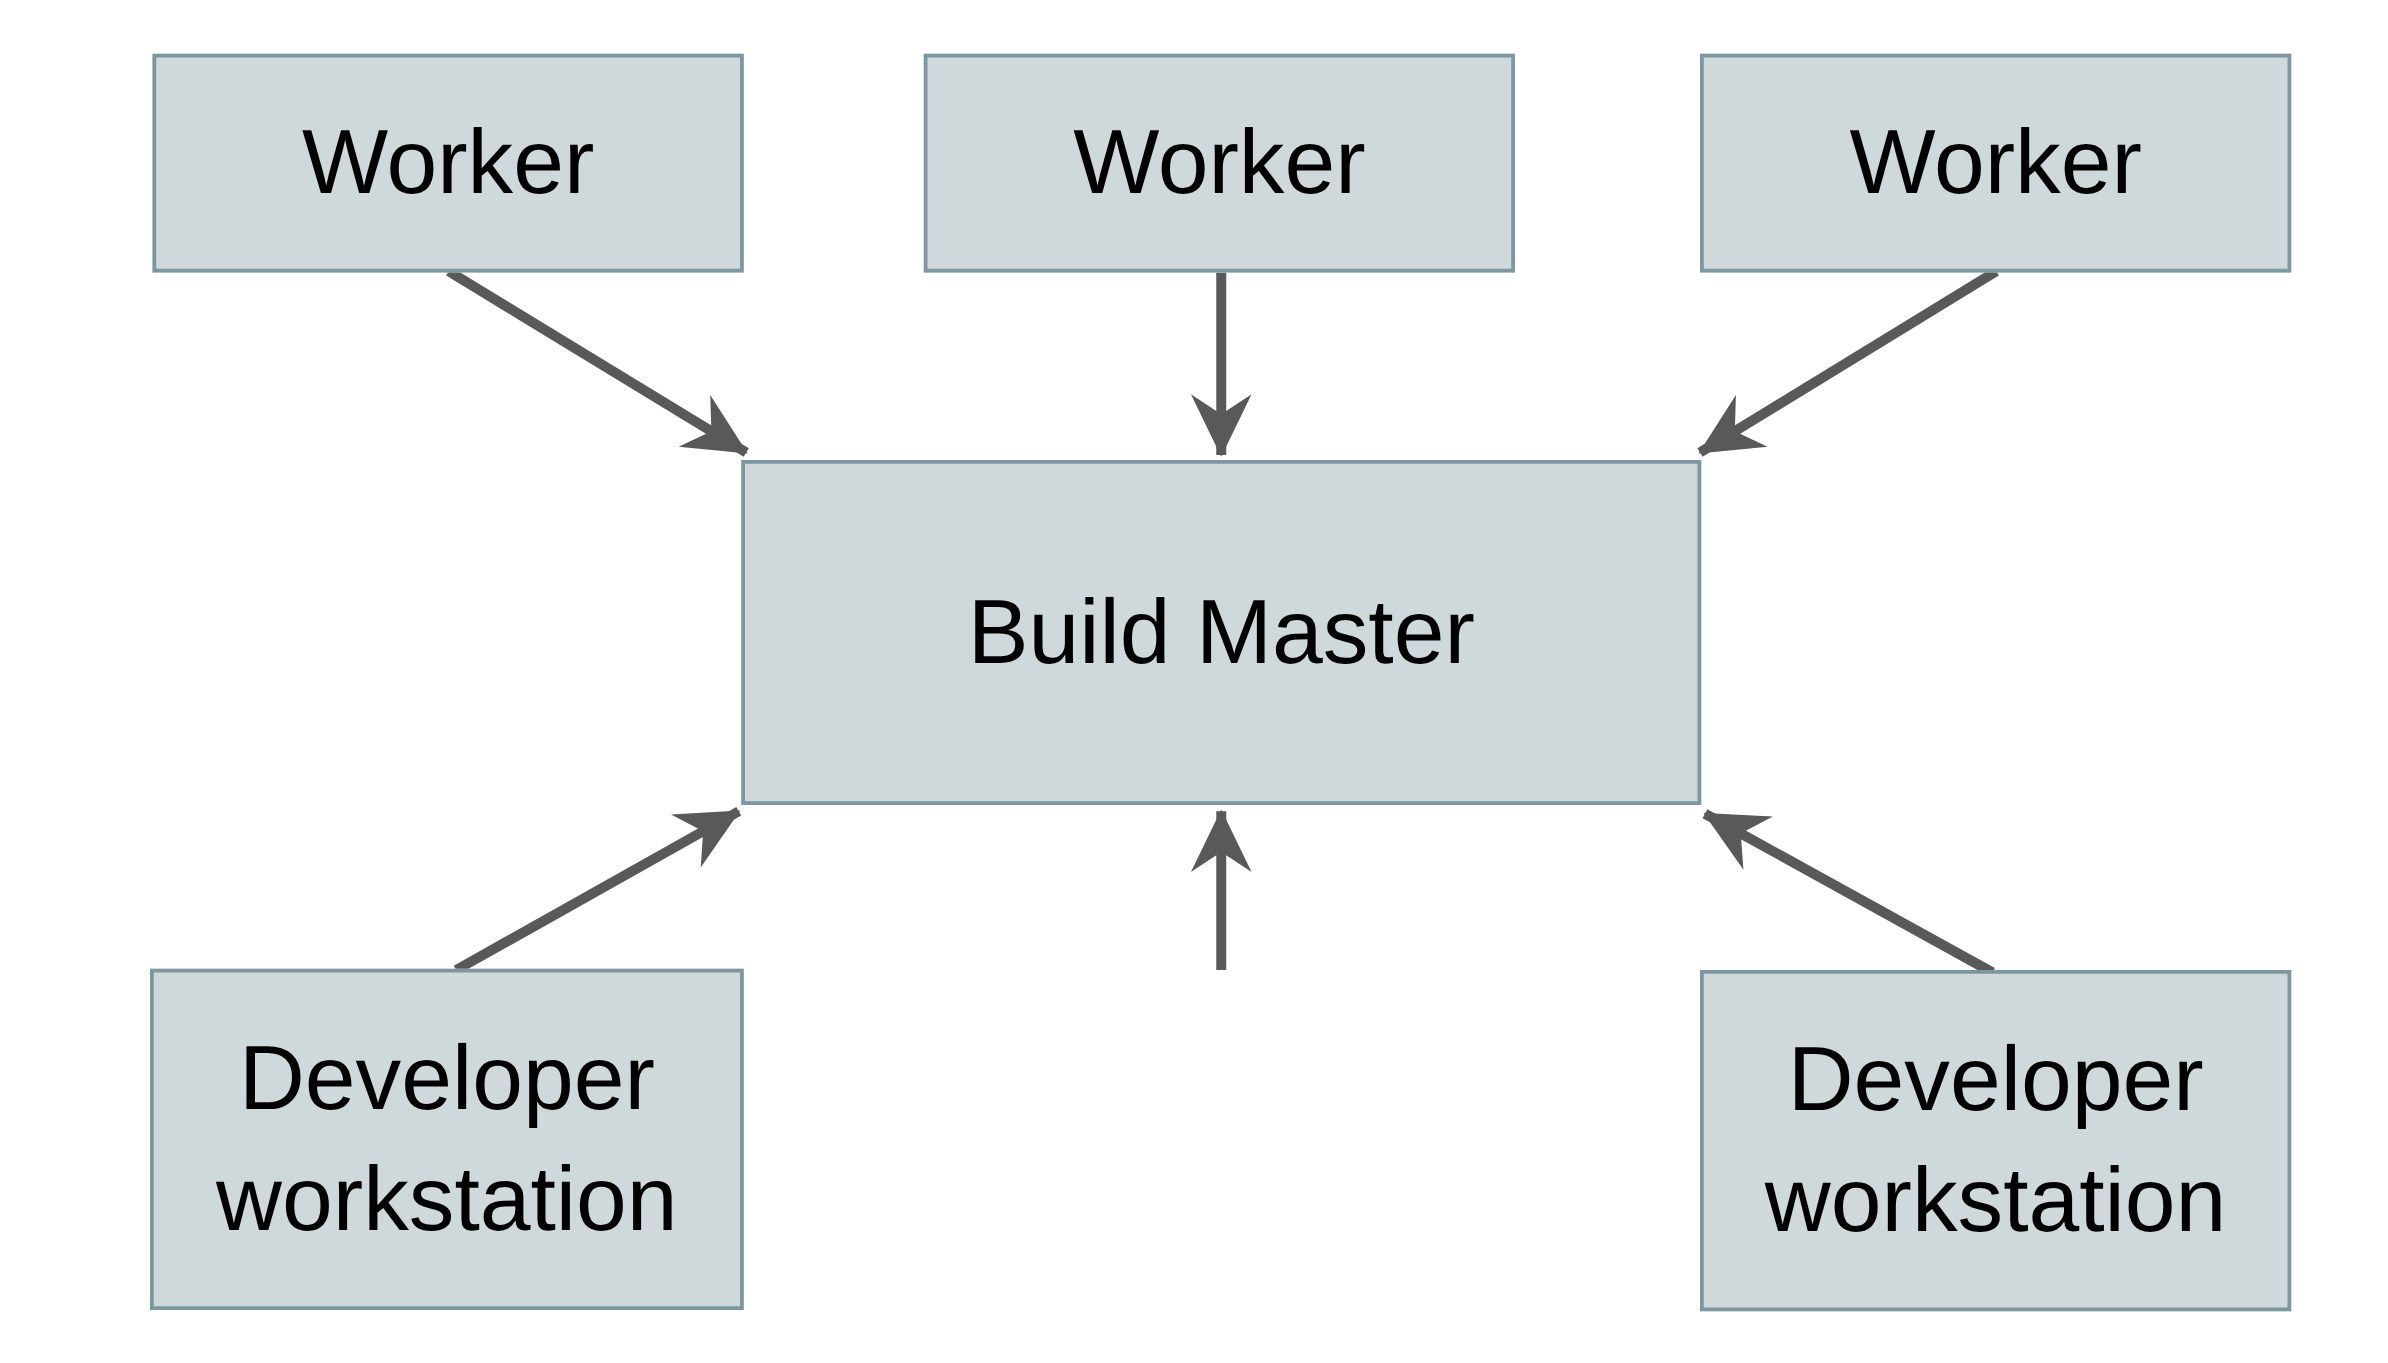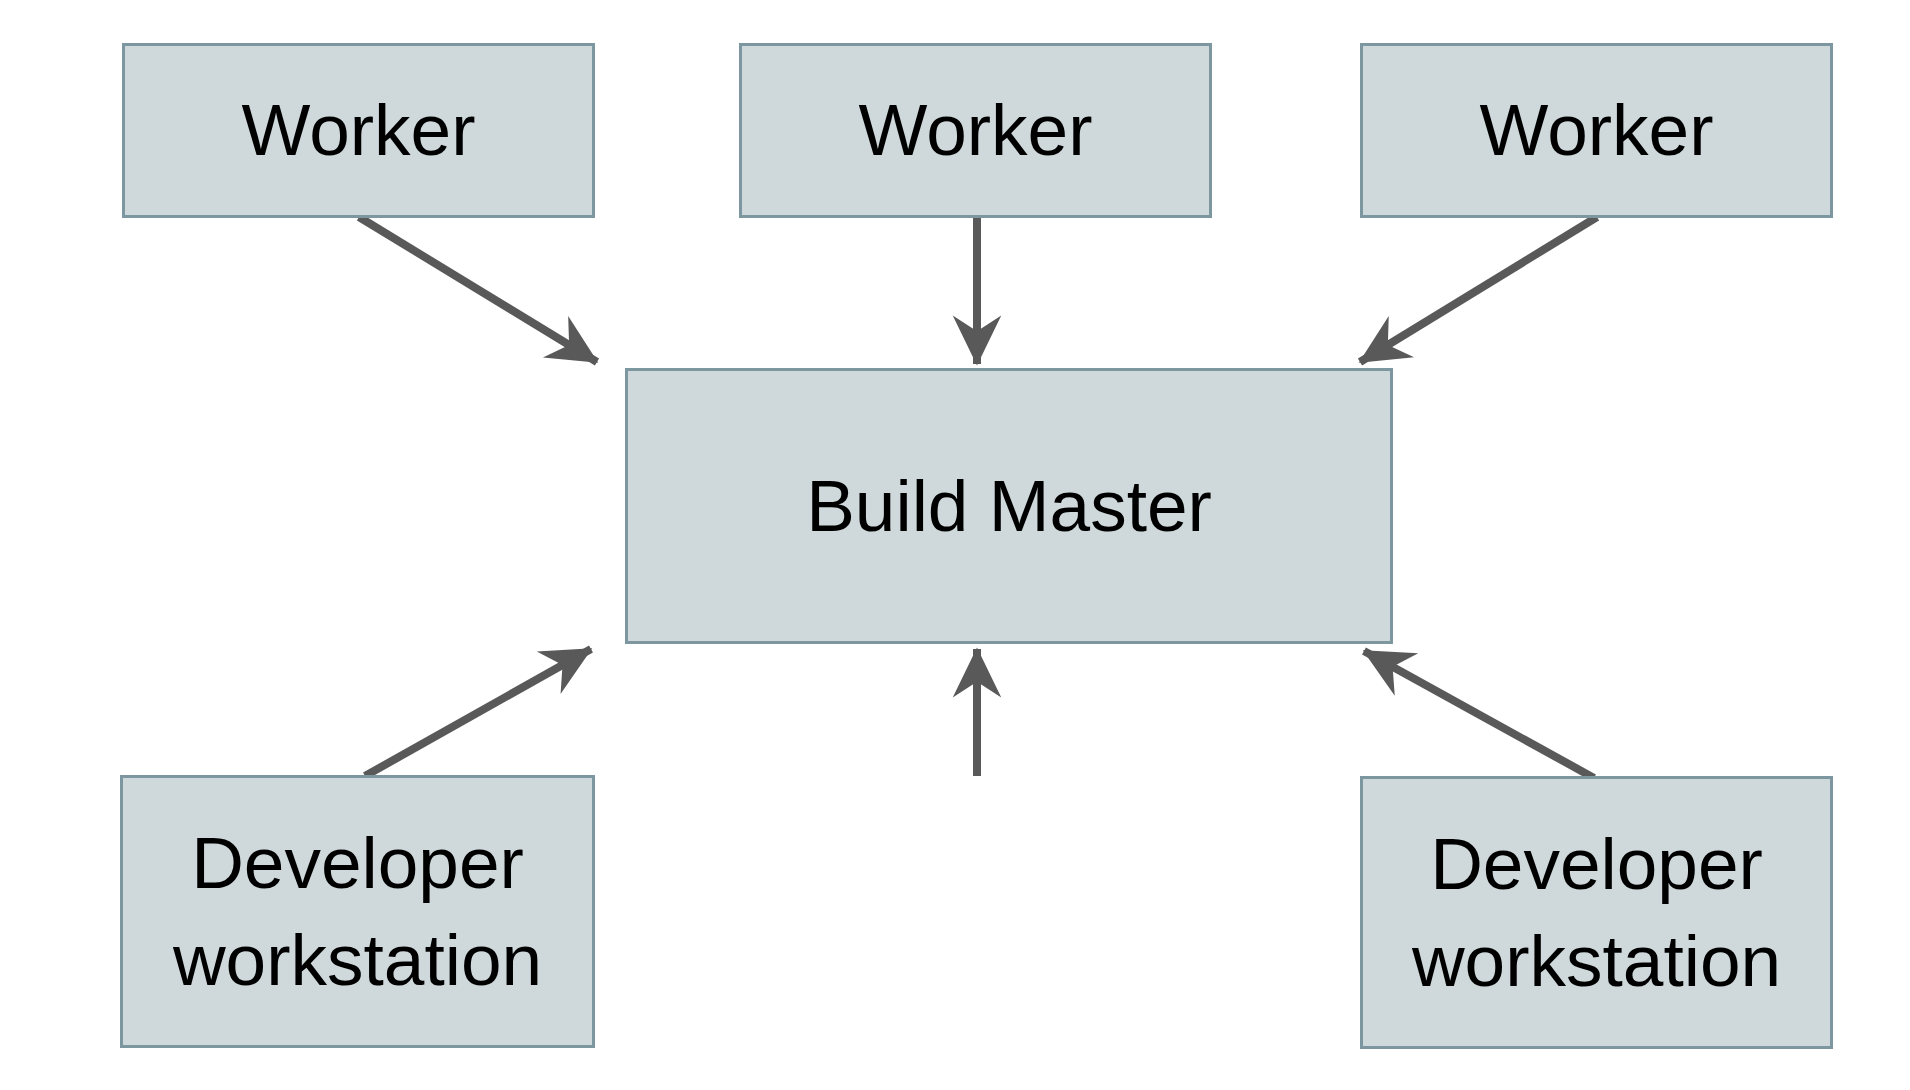--- a/index.html
+++ b/index.html
@@ -37,21 +37,21 @@
     color: #000000;
     font-size: 73px;
     line-height: 1.32;
     letter-spacing: 0px;
   }
   
   .node.worker-1   { left: 122px;  top: 43px;  width: 473px; height: 175px; }
   .node.worker-2   { left: 739px;  top: 43px;  width: 473px; height: 175px; }
   .node.worker-3   { left: 1360px; top: 43px;  width: 473px; height: 175px; }
   
-  .node.build-master { left: 593px; top: 368px; width: 768px; height: 276px; margin-left: 32px; }
+  .node.build-master { left: 593px; top: 368px; width: 768px; height: 276px; }
   
   .node.dev-left   { left: 120px;  top: 775px; width: 475px; height: 273px; padding: 0 28px; }
   .node.ci-server  { left: 740px;  top: 775px; width: 473px; height: 273px; }
   .node.dev-right  { left: 1360px; top: 776px; width: 473px; height: 273px; padding: 0 28px; }
 </style>
 </head>
 <body>
 
 <div class="canvas">
 

